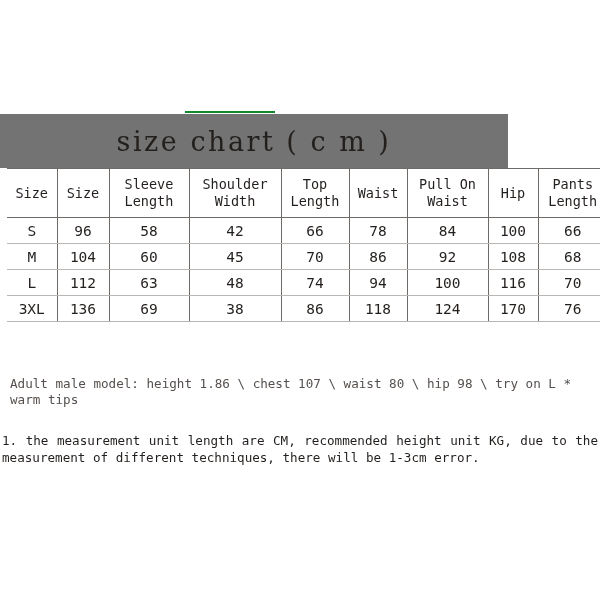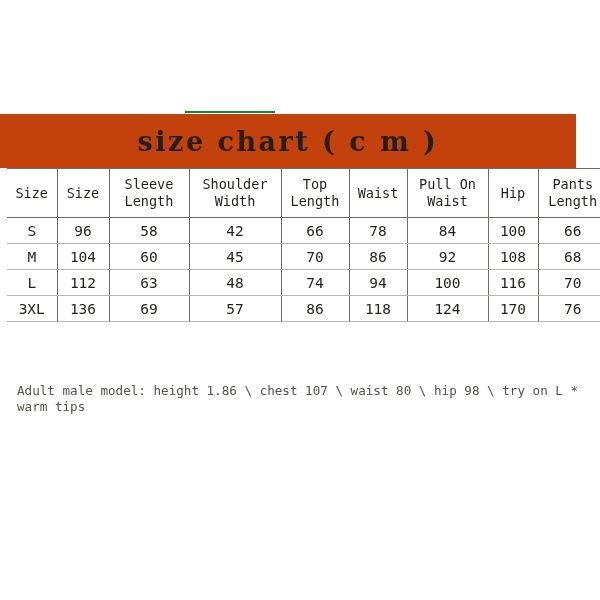--- a/index.html
+++ b/index.html
@@ -28,27 +28,26 @@
     width: 90px;
     height: 2px;
     background: #118a2e;
   }
 
   
   .title-banner {
     position: absolute;
     left: 0;
     top: 114px;
-    width: 576px;
+    width: 508px;
     height: 54px;
-    background: #c2410c;
+    background: #737373;
     display: flex;
     align-items: center;
     justify-content: center;
-    font-weight: bold;
   }
   .title-text {
     font-family: "DejaVu Serif", serif;
     font-size: 27px;
     color: #231f1d;
     letter-spacing: 2.5px;
     white-space: pre;
   }
 
   
@@ -115,21 +114,21 @@
     top: 368px;
     width: 600px;
     font-family: "DejaVu Sans Mono", monospace;
     color: #3a3735;
   }
   .model-note {
     font-size: 12.6px;
     line-height: 16px;
     color: #55504d;
     padding: 0 2px;
-    margin: 15px;
+    margin: 8px;
   }
   .note-gap {
     height: 16px;
   }
   .note-item {
     font-size: 12.6px;
     line-height: 17px;
     color: #231f1d;
     padding: 0 2px;
     margin: 0;
@@ -230,28 +229,29 @@
         <td>74</td>
         <td>94</td>
         <td>100</td>
         <td>116</td>
         <td>70</td>
       </tr>
       <tr>
         <td>3XL</td>
         <td>136</td>
         <td>69</td>
-        <td>57</td>
+        <td>38</td>
         <td>86</td>
         <td>118</td>
         <td>124</td>
         <td>170</td>
         <td>76</td>
       </tr>
     </tbody>
   </table>
 
   <div class="notes">
     <p class="model-note">Adult male model: height 1.86 \ chest 107 \ waist 80 \ hip 98 \ try on L * warm tips</p>
     <div class="note-gap"></div>
+    <p class="note-item">1. the measurement unit length are CM, recommended height unit KG, due to the measurement of different techniques, there will be 1-3cm error.</p>
   </div>
 
 </div>
 
 </body></html>

